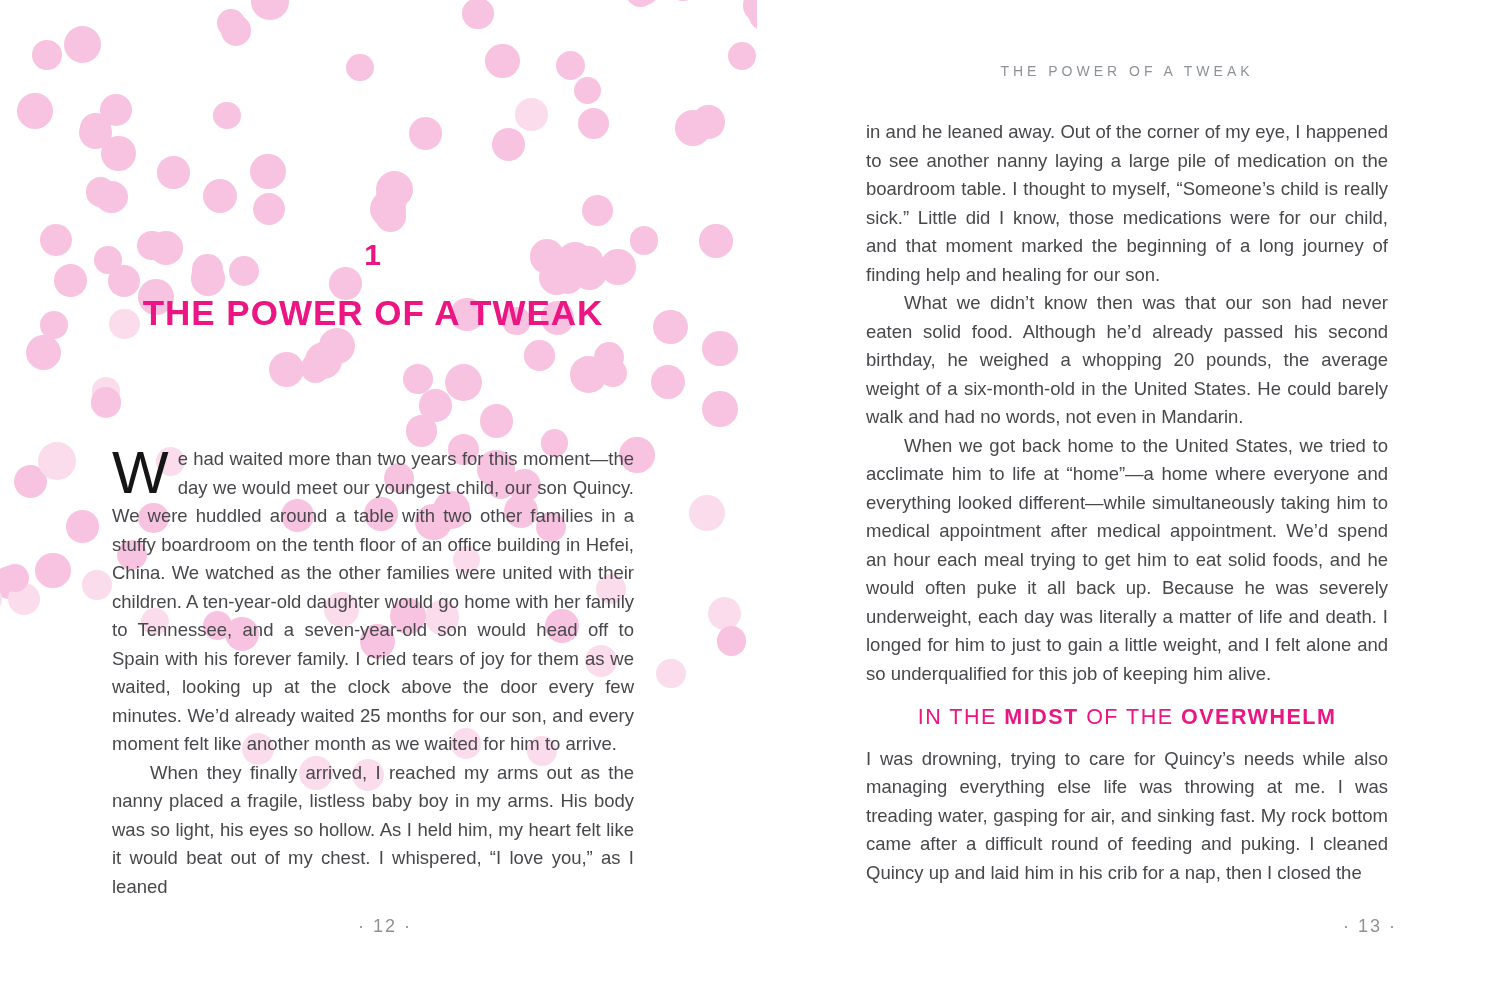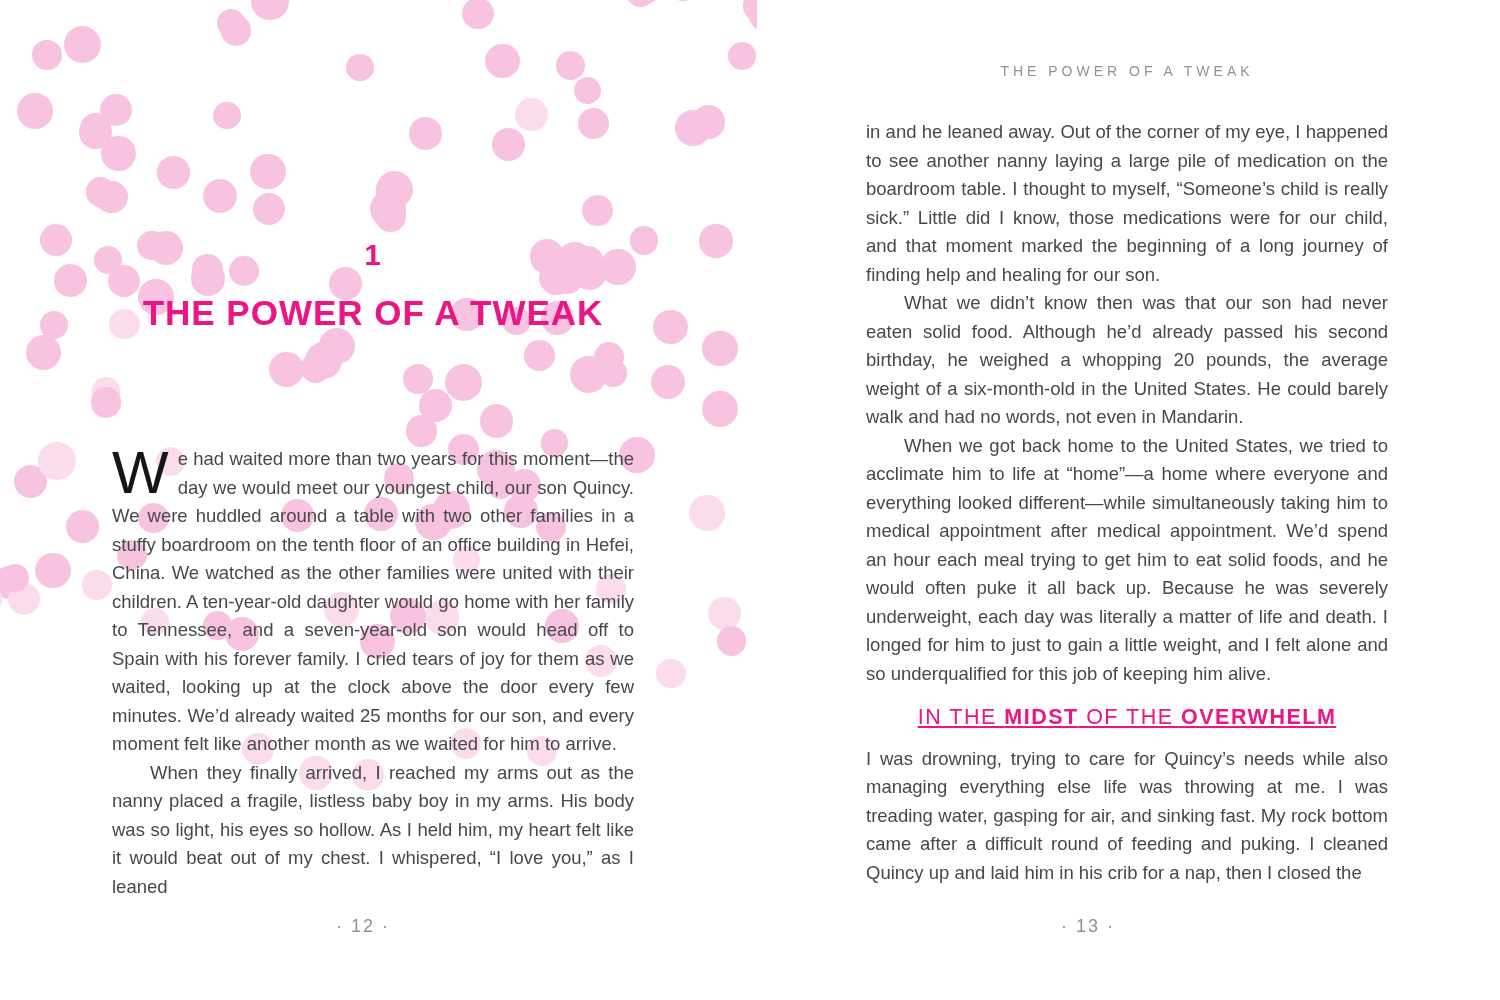--- a/index.html
+++ b/index.html
@@ -22,25 +22,25 @@
   .dot.light{background:var(--dot-light);}
   .chapter-head{position:absolute;left:113px;width:520px;top:238px;z-index:2;text-align:center;}
   .chapter-num{font-size:30px;font-weight:bold;color:var(--accent);letter-spacing:1px;}
   .chapter-title{margin-top:21px;font-size:35px;font-weight:bold;color:var(--accent);letter-spacing:1px;white-space:nowrap;}
   .body-col{position:absolute;z-index:2;width:522px;font-size:18.5px;line-height:28.5px;color:var(--body-text);text-align:justify;}
   .body-left{left:112px;top:445px;}
   .body-right{left:866px;top:118px;}
   .body-col p{text-align:justify;}
   .body-col p.indent{text-indent:38px;}
   .dropcap{float:left;font-size:60px;line-height:46px;padding:5px 9px 0 0;font-weight:500;color:var(--drop-cap);}
-  .subhead{text-align:center;color:var(--accent);font-size:21.5px;letter-spacing:1.5px;margin:15px 0 13px 0;font-weight:500;white-space:nowrap;text-decoration:underline;}
+  .subhead{text-align:center;color:var(--accent);font-size:21.5px;letter-spacing:1.5px;margin:15px 0 13px 0;font-weight:500;white-space:nowrap;}
   .subhead .bold{font-weight:800;}
   .pagenum{position:absolute;z-index:2;width:520px;text-align:center;top:916px;font-size:18px;letter-spacing:2px;color:var(--muted-gray);}
-  .pagenum-left{left:103px;}
-  .pagenum-right{left:828px;}
+  .pagenum-left{left:125px;}
+  .pagenum-right{left:877px;text-align:right;}
 
   
   .running-head{position:absolute;left:866px;top:63px;width:522px;text-align:center;font-size:14px;letter-spacing:4px;color:var(--muted-gray);font-weight:500;white-space:nowrap;}
 </style>
 </head>
 <body>
 
 <div class="spread">
 
   <div class="page-left">

